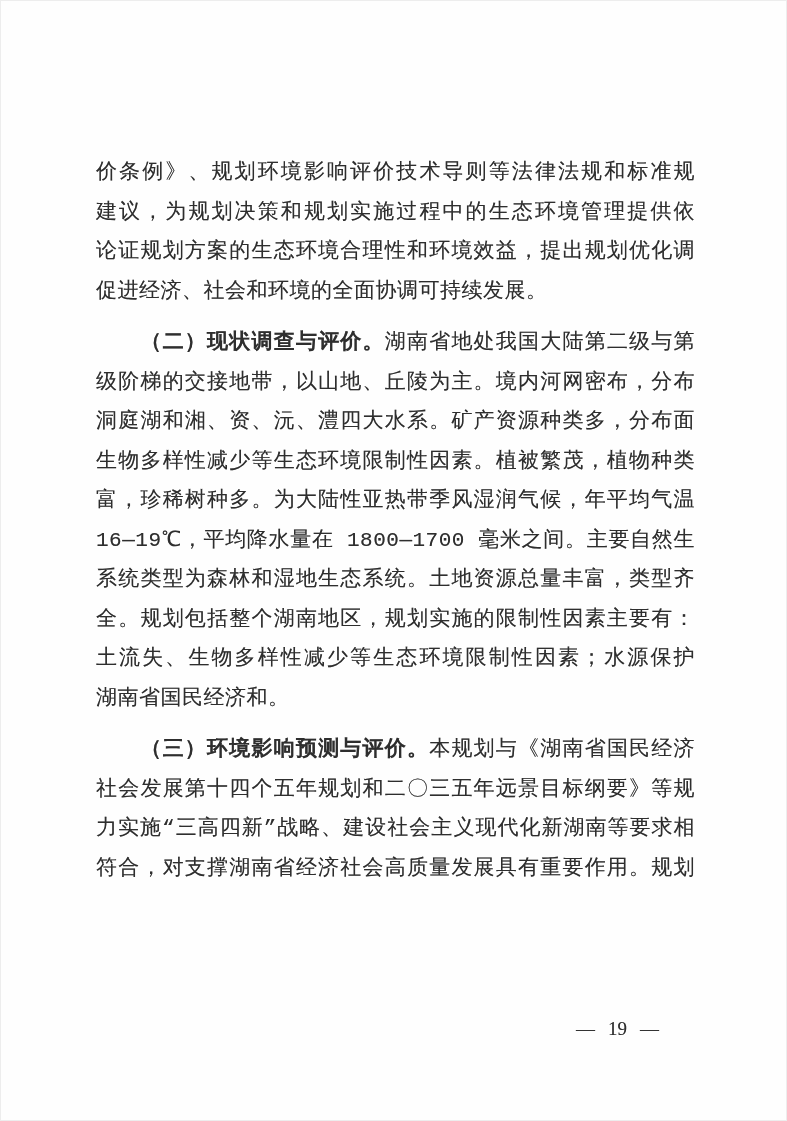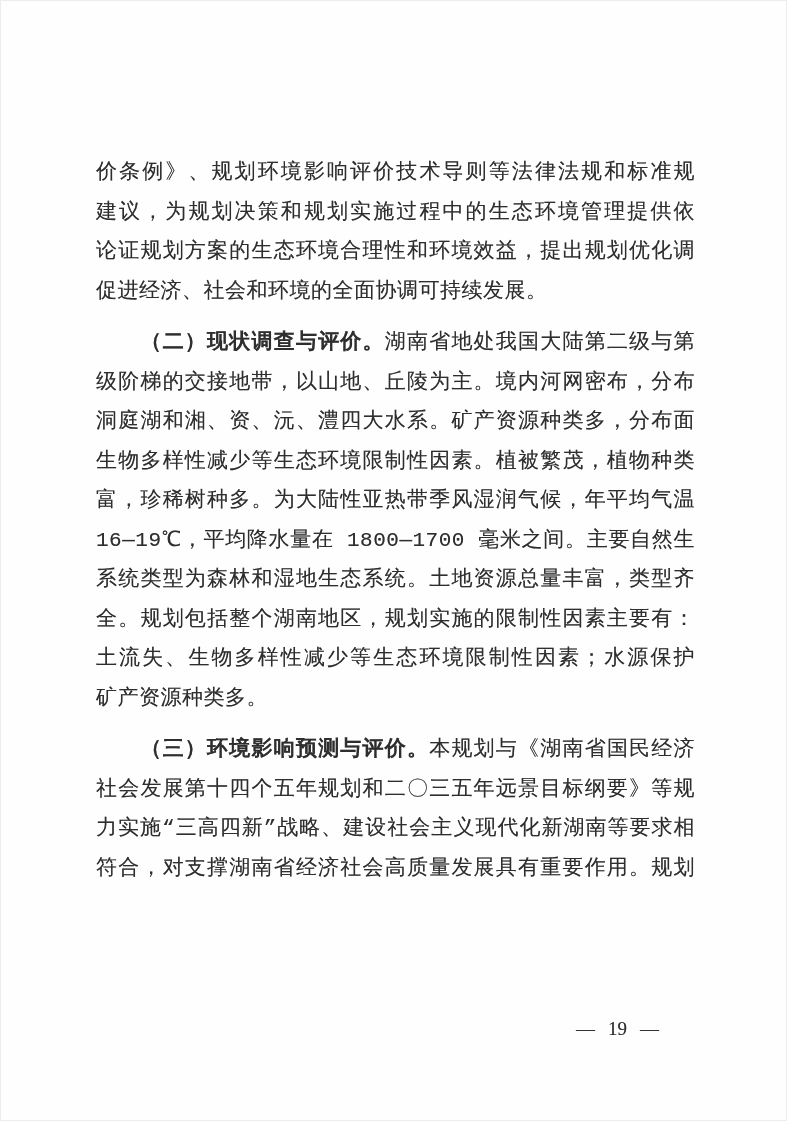--- a/index.html
+++ b/index.html
@@ -76,21 +76,21 @@
       <div class="paragraph">
         <div class="line"><span class="seg">　　</span><span class="seg bold">（二）现状调查与评价。</span><span class="seg">湖南省地处我国大陆第二级与第三</span></div>
         <div class="line"><span class="seg">级阶梯的交接地带，以山地、丘陵为主。境内河网密布，分布有</span></div>
         <div class="line"><span class="seg">洞庭湖和湘、资、沅、澧四大水系。矿产资源种类多，分布面</span></div>
         <div class="line"><span class="seg">生物多样性减少等生态环境限制性因素。植被繁茂，植物种类丰</span></div>
         <div class="line"><span class="seg">富，珍稀树种多。为大陆性亚热带季风湿润气候，年平均气温在</span></div>
         <div class="line"><span class="seg">16—19℃，平均降水量在 1800—1700 毫米之间。主要自然生态</span></div>
         <div class="line"><span class="seg">系统类型为森林和湿地生态系统。土地资源总量丰富，类型齐</span></div>
         <div class="line"><span class="seg">全。规划包括整个湖南地区，规划实施的限制性因素主要有：水</span></div>
         <div class="line"><span class="seg">土流失、生物多样性减少等生态环境限制性因素；水源保护区、</span></div>
-        <div class="line no-stretch"><span class="seg">矿产资源种类多。</span></div>
+        <div class="line no-stretch"><span class="seg">湖南省国民经济和。</span></div>
       </div>
       <div class="paragraph">
         <div class="line"><span class="seg">　　</span><span class="seg bold">（三）环境影响预测与评价。</span><span class="seg">本规划与《湖南省国民经济和</span></div>
         <div class="line"><span class="seg">社会发展第十四个五年规划和二〇三五年远景目标纲要》等规划</span></div>
         <div class="line"><span class="seg">力实施“三高四新”战略、建设社会主义现代化新湖南等要求相</span></div>
         <div class="line"><span class="seg">符合，对支撑湖南省经济社会高质量发展具有重要作用。规划实</span></div>
       </div>
     </div>
 
   <div class="page-footer">

